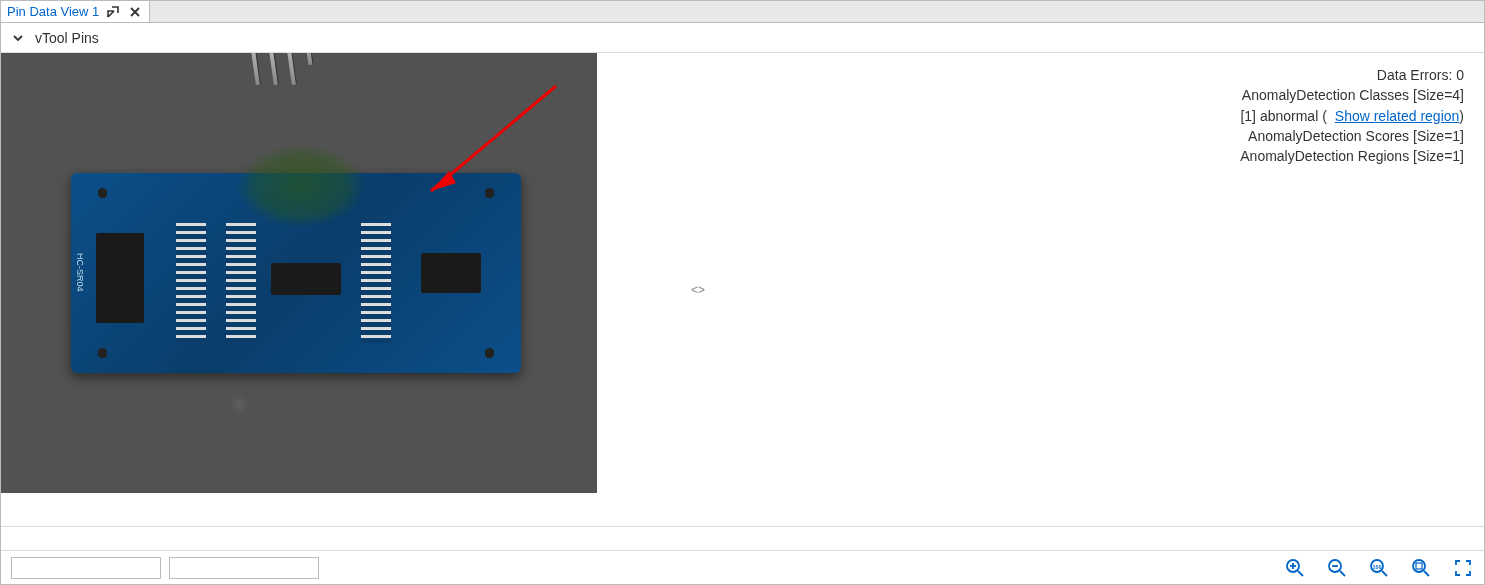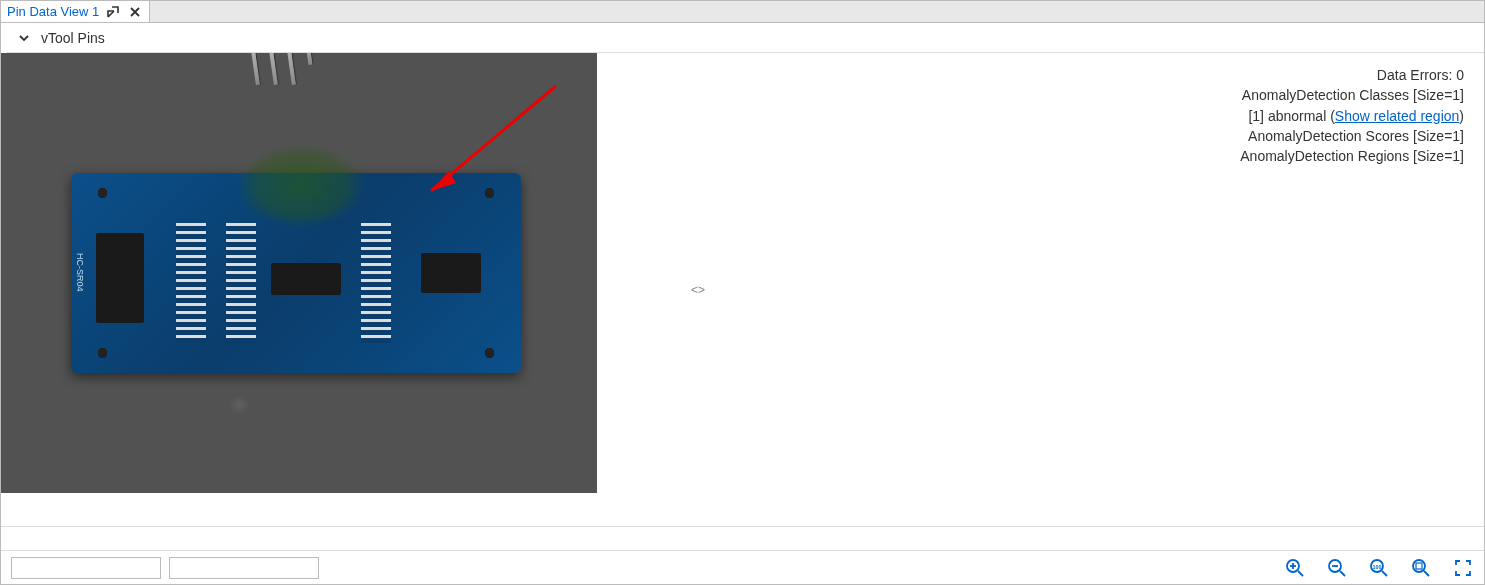--- a/index.html
+++ b/index.html
@@ -4,32 +4,32 @@
 <style>
   * { box-sizing: border-box; }
   html, body { margin: 0; padding: 0; font-family: "Segoe UI", Arial, sans-serif; font-size: 14px; background: #fff; color: #333; }
   .window { width: 1485px; height: 585px; border: 1px solid #bbb; display: flex; flex-direction: column; position: relative; }
 
   .tab-bar { height: 22px; background: #e8e8e8; border-bottom: 1px solid #bbb; display: flex; align-items: stretch; }
   .tab { background: #fff; border-right: 1px solid #bbb; display: flex; align-items: center; padding: 0 6px; gap: 6px; font-size: 13px; }
   .tab-title { color: #0066cc; }
   .tab-icon { display: inline-flex; align-items: center; justify-content: center; width: 16px; height: 16px; cursor: pointer; }
 
-  .section-header { height: 30px; border-bottom: 1px solid #ddd; display: flex; align-items: center; padding: 0 10px; gap: 10px; margin-left: 6px; }
+  .section-header { height: 30px; border-bottom: 1px solid #ddd; display: flex; align-items: center; padding: 0 10px; gap: 10px; }
   .chevron { cursor: pointer; display: inline-flex; }
   .section-title { font-size: 14px; }
 
   .content { flex: 1; display: flex; position: relative; overflow: hidden; }
   .image-pane { width: 690px; position: relative; display: flex; align-items: flex-start; justify-content: flex-start; overflow: hidden; }
   .splitter { width: 14px; display: flex; align-items: center; justify-content: center; position: relative; }
   .splitter-bar { width: 4px; height: 30px; background: #666; cursor: col-resize; }
   .splitter-lt, .splitter-gt { font-size: 12px; color: #888; position: relative; }
   .data-pane { flex: 1; padding: 12px 20px; line-height: 1.45; font-size: 14px; text-align: right; }
   .data-pane .indent { padding-left: 28px; }
-  .link { color: #0066cc; text-decoration: underline; cursor: pointer; }
+  .link { color: #0066cc; text-decoration: underline; cursor: pointer; margin-left: 8px; }
 
   .bottom-frame { height: 24px; border-top: 1px solid #ddd; }
   .footer { height: 34px; border-top: 1px solid #ddd; display: flex; align-items: center; padding: 0 10px; gap: 8px; justify-content: space-between; }
   .footer-left { display: flex; gap: 8px; }
   .footer-box { width: 150px; height: 22px; border: 1px solid #bbb; background: #fff; }
   .footer-right { display: flex; gap: 20px; align-items: center; }
   .zoom-btn { width: 22px; height: 22px; display: inline-flex; align-items: center; justify-content: center; cursor: pointer; }
 
   
   .pcb-wrap { width: 596px; height: 440px; background: #555; position: relative; }
@@ -121,21 +121,21 @@
     <div class="splitter">
       <span class="splitter-lt">&lt;</span>
       <div class="splitter-bar"></div>
       <span class="splitter-gt">&gt;</span>
     </div>
 
     <div class="data-pane">
       <div>
         <span>Data Errors: </span><span>0</span>
       </div>
-      <div>AnomalyDetection Classes [Size=1]</div>
+      <div>AnomalyDetection Classes [Size=4]</div>
       <div class="indent">
         <span>[1] abnormal (</span><span class="link">Show related region</span><span>)</span>
       </div>
       <div>AnomalyDetection Scores [Size=1]</div>
       <div>AnomalyDetection Regions [Size=1]</div>
     </div>
 
   </div>
 
   <div class="bottom-frame"></div>

